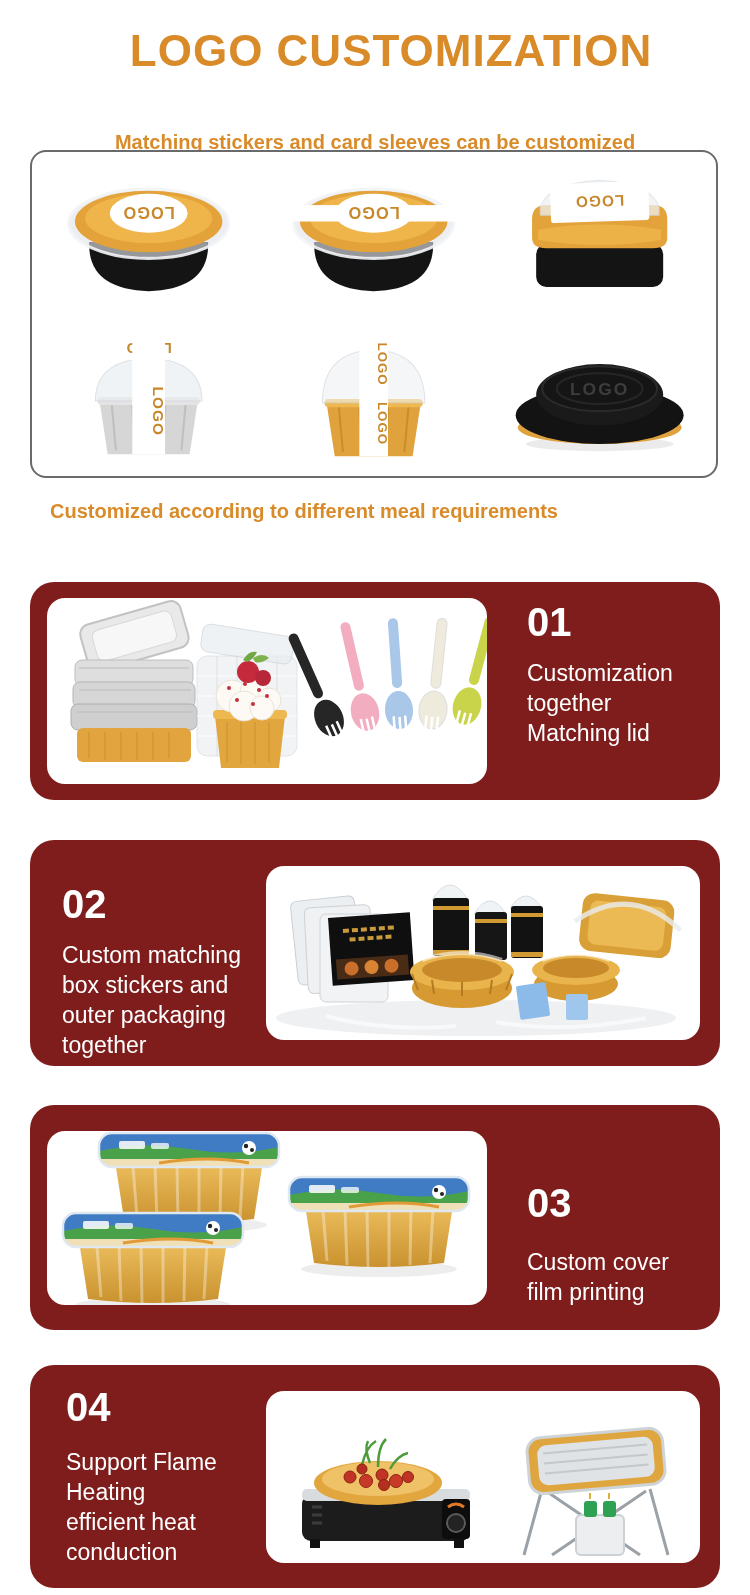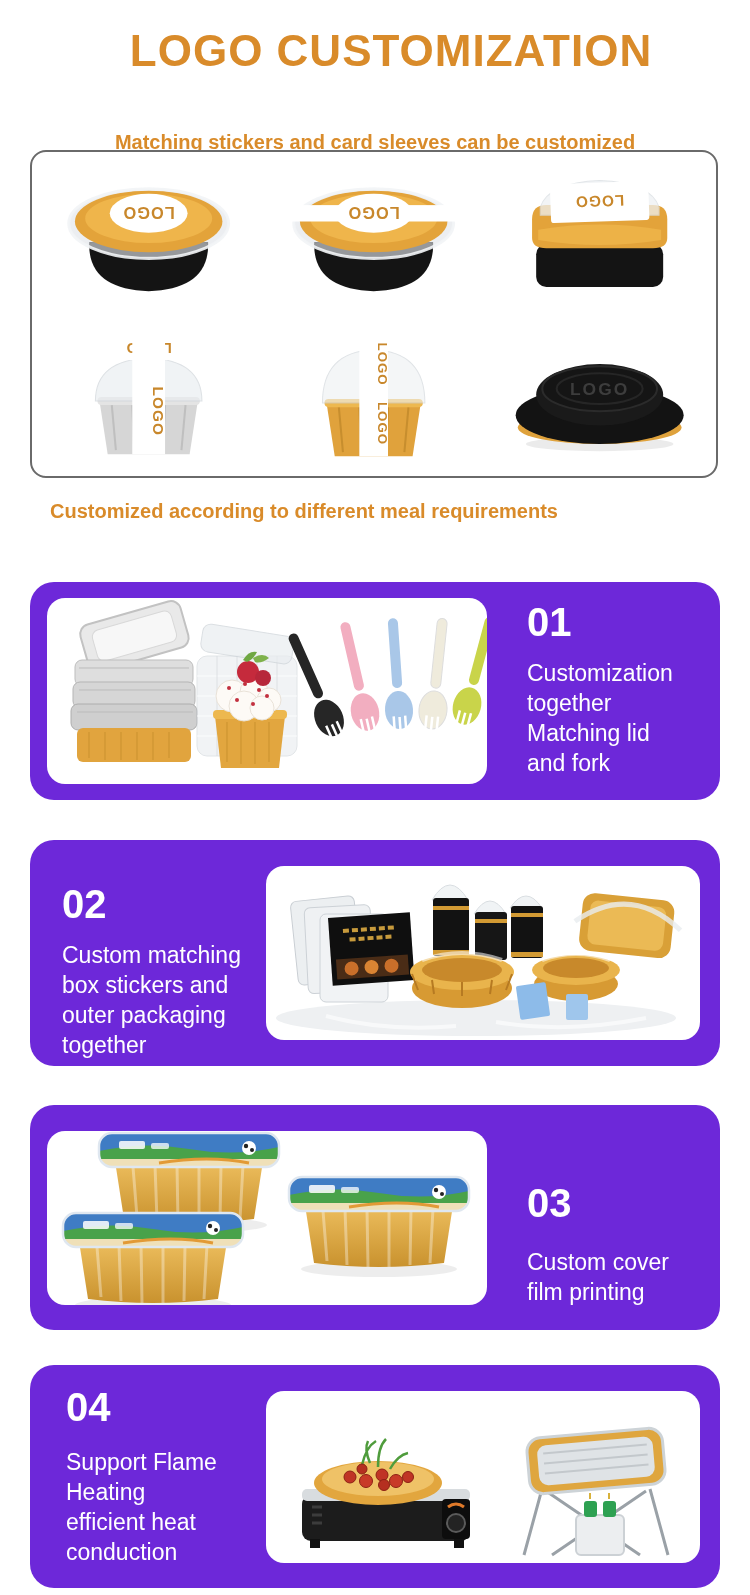--- a/index.html
+++ b/index.html
@@ -9,21 +9,21 @@
          font-size:44px;font-weight:800;color:#D98B2A;letter-spacing:1px;padding-left:16px;}
   .subtitle{position:absolute;top:87px;left:0;width:750px;text-align:center;
          font-size:20px;font-weight:700;color:#D98B2A;margin-top:44px;}
   .showcase{position:absolute;left:30px;top:150px;width:688px;height:328px;
          border:2px solid #6a6a6a;border-radius:16px;background:#fff;box-sizing:border-box;
          display:grid;grid-template-columns:1fr 1fr 1fr;grid-template-rows:1fr 1fr;padding:6px 4px;}
   .tile{display:flex;align-items:center;justify-content:center;}
   .tile svg{width:100%;height:100%;}
   .heading{position:absolute;top:500px;left:0;width:608px;text-align:center;
          font-size:20px;font-weight:700;color:#D98B2A;}
-  .card{position:absolute;left:30px;width:690px;background:#6d28d9;border-radius:24px;}
+  .card{position:absolute;left:30px;width:690px;background:#7f1d1d;border-radius:24px;}
   .card-1{top:582px;height:218px;}
   .card-2{top:840px;height:226px;}
   .card-3{top:1105px;height:225px;}
   .card-4{top:1365px;height:223px;}
   .panel{position:absolute;background:#fff;border-radius:18px;overflow:hidden;}
   .c1p{left:17px;top:16px;width:440px;height:186px;}
   .c2p{left:236px;top:26px;width:434px;height:174px;}
   .c3p{left:17px;top:26px;width:440px;height:174px;}
   .c4p{left:236px;top:26px;width:434px;height:172px;}
   .panel svg{width:100%;height:100%;display:block;}
@@ -202,21 +202,20 @@
           <rect x="-1.2" y="7" width="2.5" height="14" fill="#fff"></rect>
           <rect x="4.5" y="6" width="2.5" height="14" fill="#fff"></rect>
       </g>
     </svg>
   </div>
   <div class="num">01</div>
   <div class="ftext">
     <div>Customization</div>
     <div>together</div>
     <div>Matching lid</div>
-    <div>and fork</div>
   </div>
 </div>
 
 <div class="card card-2">
   <div class="num">02</div>
   <div class="ftext">
     <div>Custom matching</div>
     <div>box stickers and</div>
     <div>outer packaging</div>
     <div>together</div>

